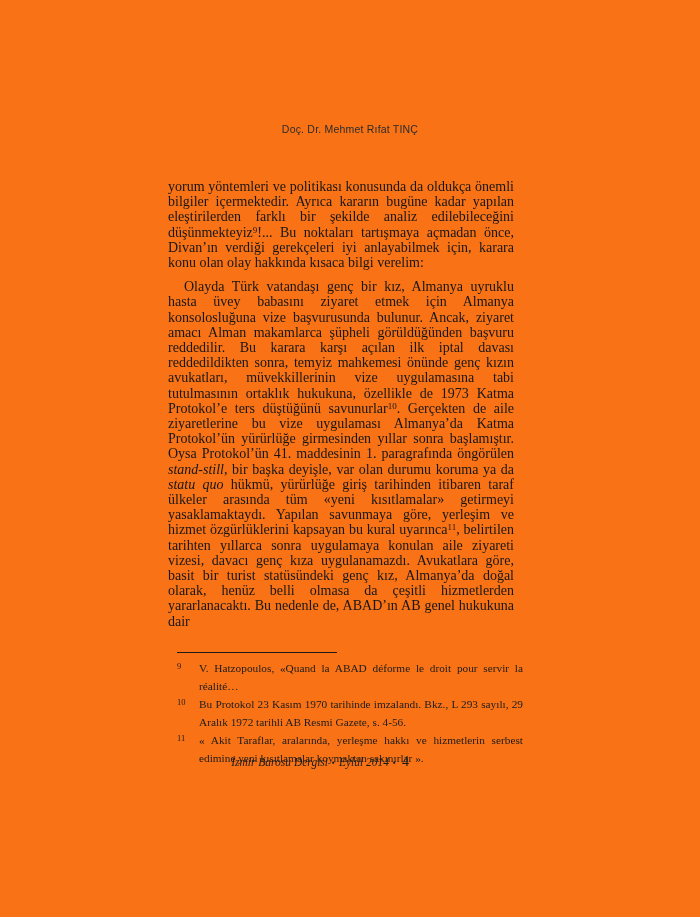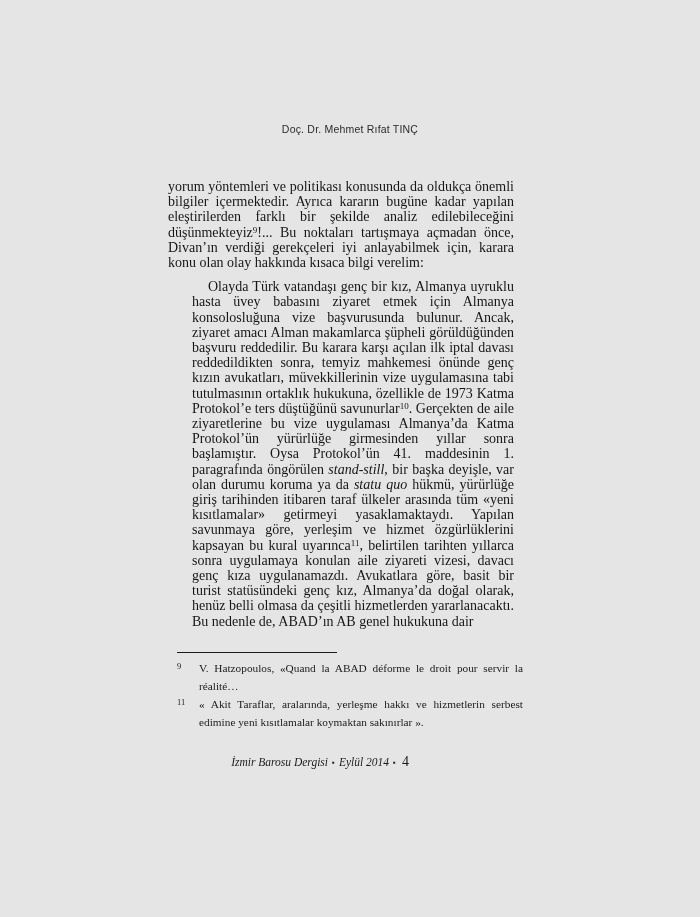--- a/index.html
+++ b/index.html
@@ -5,21 +5,21 @@
 <style>
   html, body { margin: 0; padding: 0; }
   body {
     width: 700px; height: 917px;
     background: #ffffff;
     font-family: "Liberation Serif", serif;
   }
   .page {
     position: relative;
     width: 700px; height: 917px;
-    background: #e5e5e5;
+    background: #f97316;
     color: #1b1b1b;
     overflow: hidden;
   }
   .running-header {
     position: absolute;
     top: 123px; left: 0; width: 700px;
     text-align: center;
     font-family: "Liberation Sans", sans-serif;
     font-size: 10.5px;
     letter-spacing: 0.2px;
@@ -28,21 +28,21 @@
   .body-text {
     position: absolute;
     left: 168px; top: 179px; width: 346px;
     font-family: "Liberation Serif", serif;
     font-size: 14px;
     line-height: 15.2px;
     text-align: justify;
     color: #161616;
   }
   .body-text p { margin: 0; }
-  .body-text p.indented { margin-top: 9px; text-indent: 16px; margin-left: 24px; }
+  .body-text p.indented { margin-top: 9px; text-indent: 16px; }
   sup.fn-ref {
     font-size: 9px;
     line-height: 0;
     position: relative;
     top: -4px;
     vertical-align: baseline;
   }
   .footnote-area {
     position: absolute;
     left: 177px; top: 652px; width: 346px;
@@ -103,20 +103,23 @@
     <p class="indented"><span>Olayda Türk vatandaşı genç bir kız, Almanya uyruklu hasta üvey babasını ziyaret etmek için Almanya konsolosluğuna vize başvurusunda bulunur. Ancak, ziyaret amacı Alman makamlarca şüpheli görüldüğünden başvuru reddedilir. Bu karara karşı açılan ilk iptal davası reddedildikten sonra, temyiz mahkemesi önünde genç kızın avukatları, müvekkillerinin vize uygulamasına tabi tutulmasının ortaklık hukukuna, özellikle de 1973 Katma Protokol’e ters düştüğünü savunurlar</span><sup class="fn-ref">10</sup><span>. Gerçekten de aile ziyaretlerine bu vize uygulaması Almanya’da Katma Protokol’ün yürürlüğe girmesinden yıllar sonra başlamıştır. Oysa Protokol’ün 41. maddesinin 1. paragrafında öngörülen </span><i>stand-still</i><span>, bir başka deyişle, var olan durumu koruma ya da </span><i>statu quo</i><span> hükmü, yürürlüğe giriş tarihinden itibaren taraf ülkeler arasında tüm «yeni kısıtlamalar» getirmeyi yasaklamaktaydı. Yapılan savunmaya göre, yerleşim ve hizmet özgürlüklerini kapsayan bu kural uyarınca</span><sup class="fn-ref">11</sup><span>, belirtilen tarihten yıllarca sonra uygulamaya konulan aile ziyareti vizesi, davacı genç kıza uygulanamazdı. Avukatlara göre, basit bir turist statüsündeki genç kız, Almanya’da doğal olarak, henüz belli olmasa da çeşitli hizmetlerden yararlanacaktı. Bu nedenle de, ABAD’ın AB genel hukukuna dair</span></p>
   </div>
 
   <div class="footnote-area">
     <div class="fn-separator"></div>
 
     <div class="footnote">
       <span class="fn-num">9</span><span class="fn-text">V. Hatzopoulos, «Quand la ABAD déforme le droit pour servir la réalité…</span>
     </div>
 
+    <div class="footnote">
+      <span class="fn-num">10</span><span class="fn-text">Bu Protokol 23 Kasım 1970 tarihinde imzalandı. Bkz., L 293 sayılı, 29 Aralık 1972 tarihli AB Resmi Gazete, s. 4-56.</span>
+    </div>
 
     <div class="footnote">
       <span class="fn-num">11</span><span class="fn-text">« Akit Taraflar, aralarında, yerleşme hakkı ve hizmetlerin serbest edimine yeni kısıtlamalar koymaktan sakınırlar ».</span>
     </div>
   </div>
 
   <div class="page-footer">
     <span>İzmir Barosu Dergisi</span><span class="bullet">▪</span><span>Eylül 2014</span><span class="bullet">▪</span><span class="pagenum">4</span>
   </div>
 

